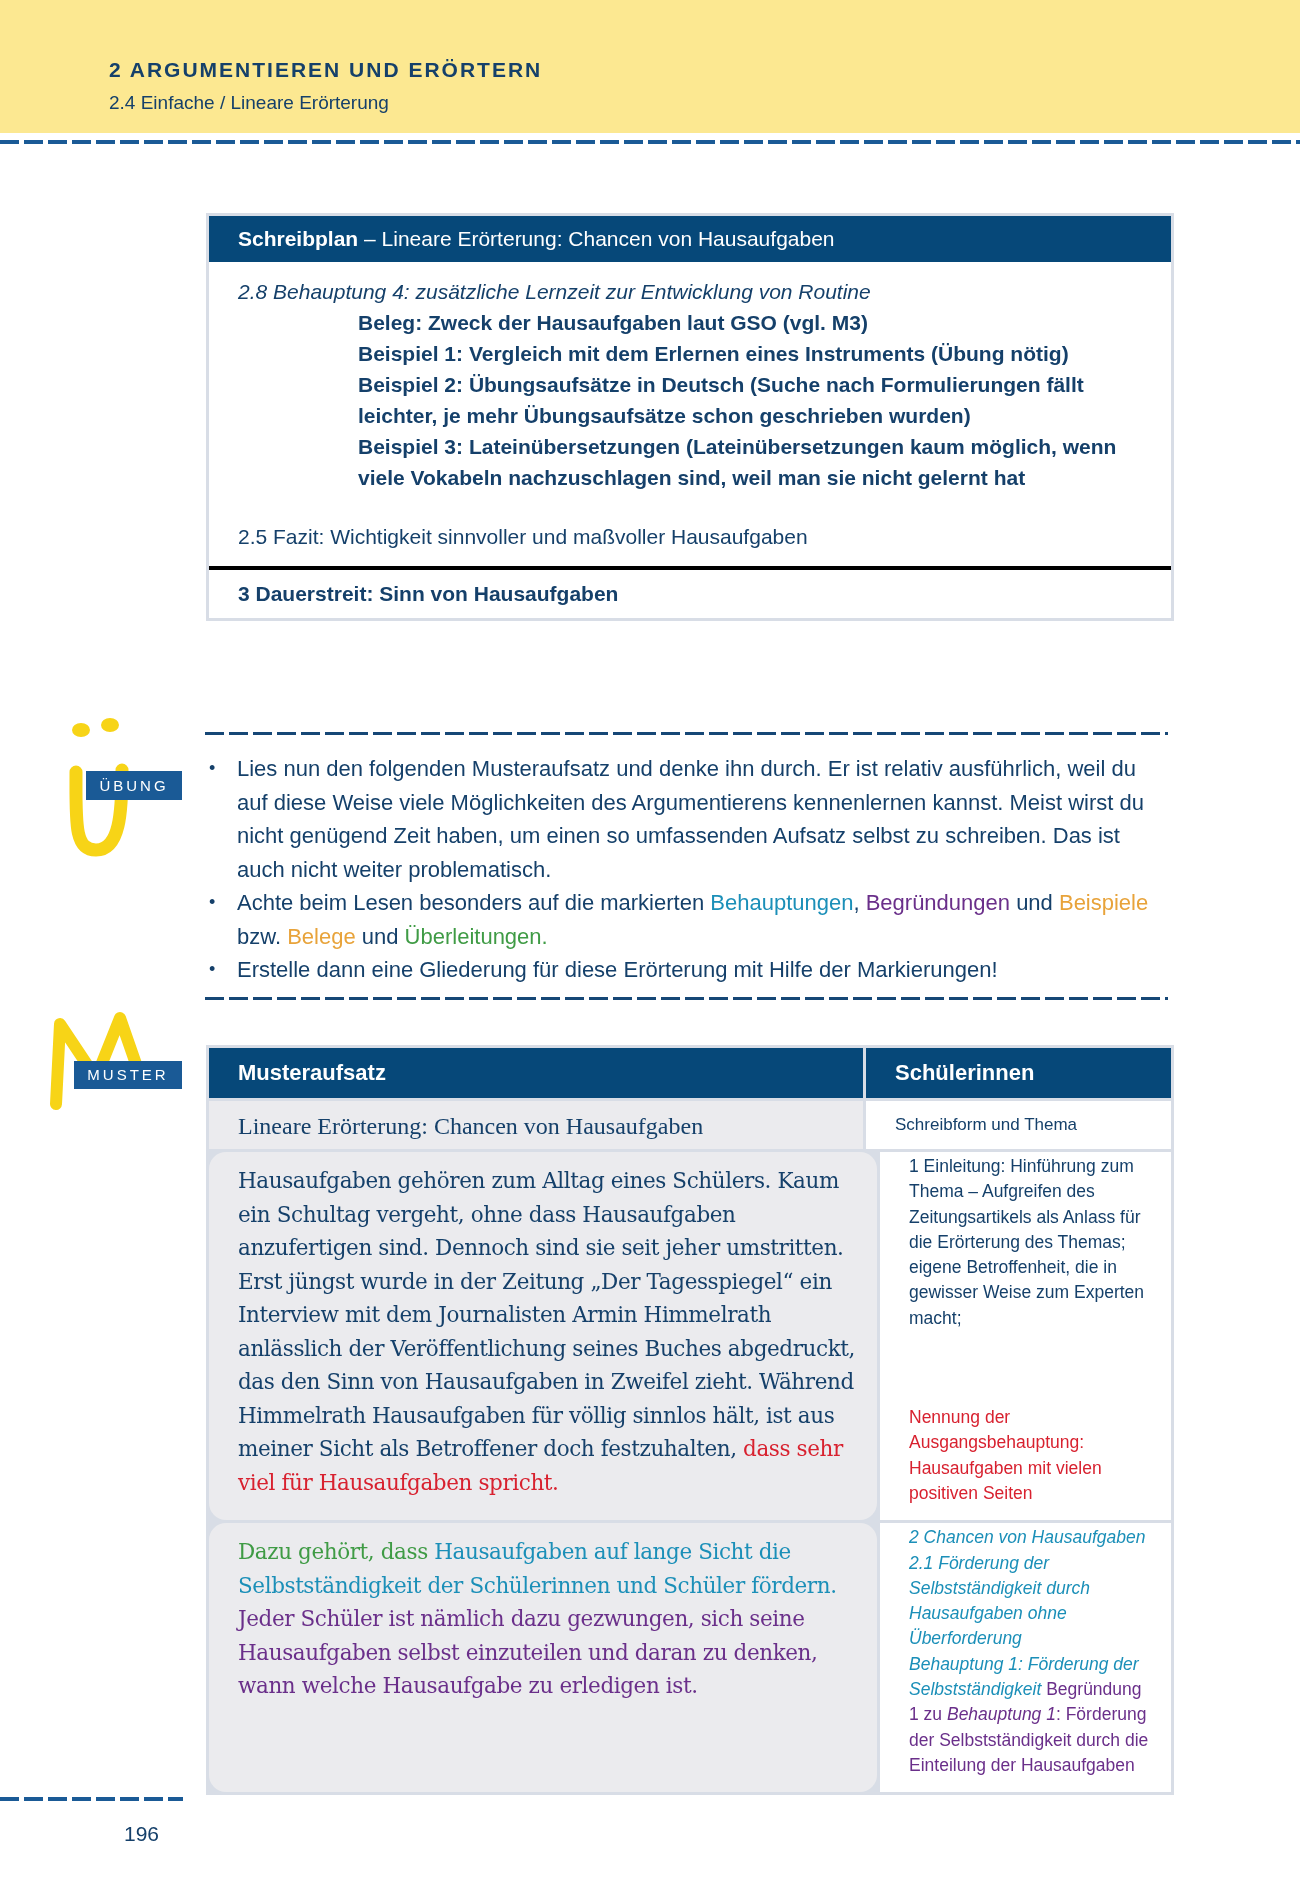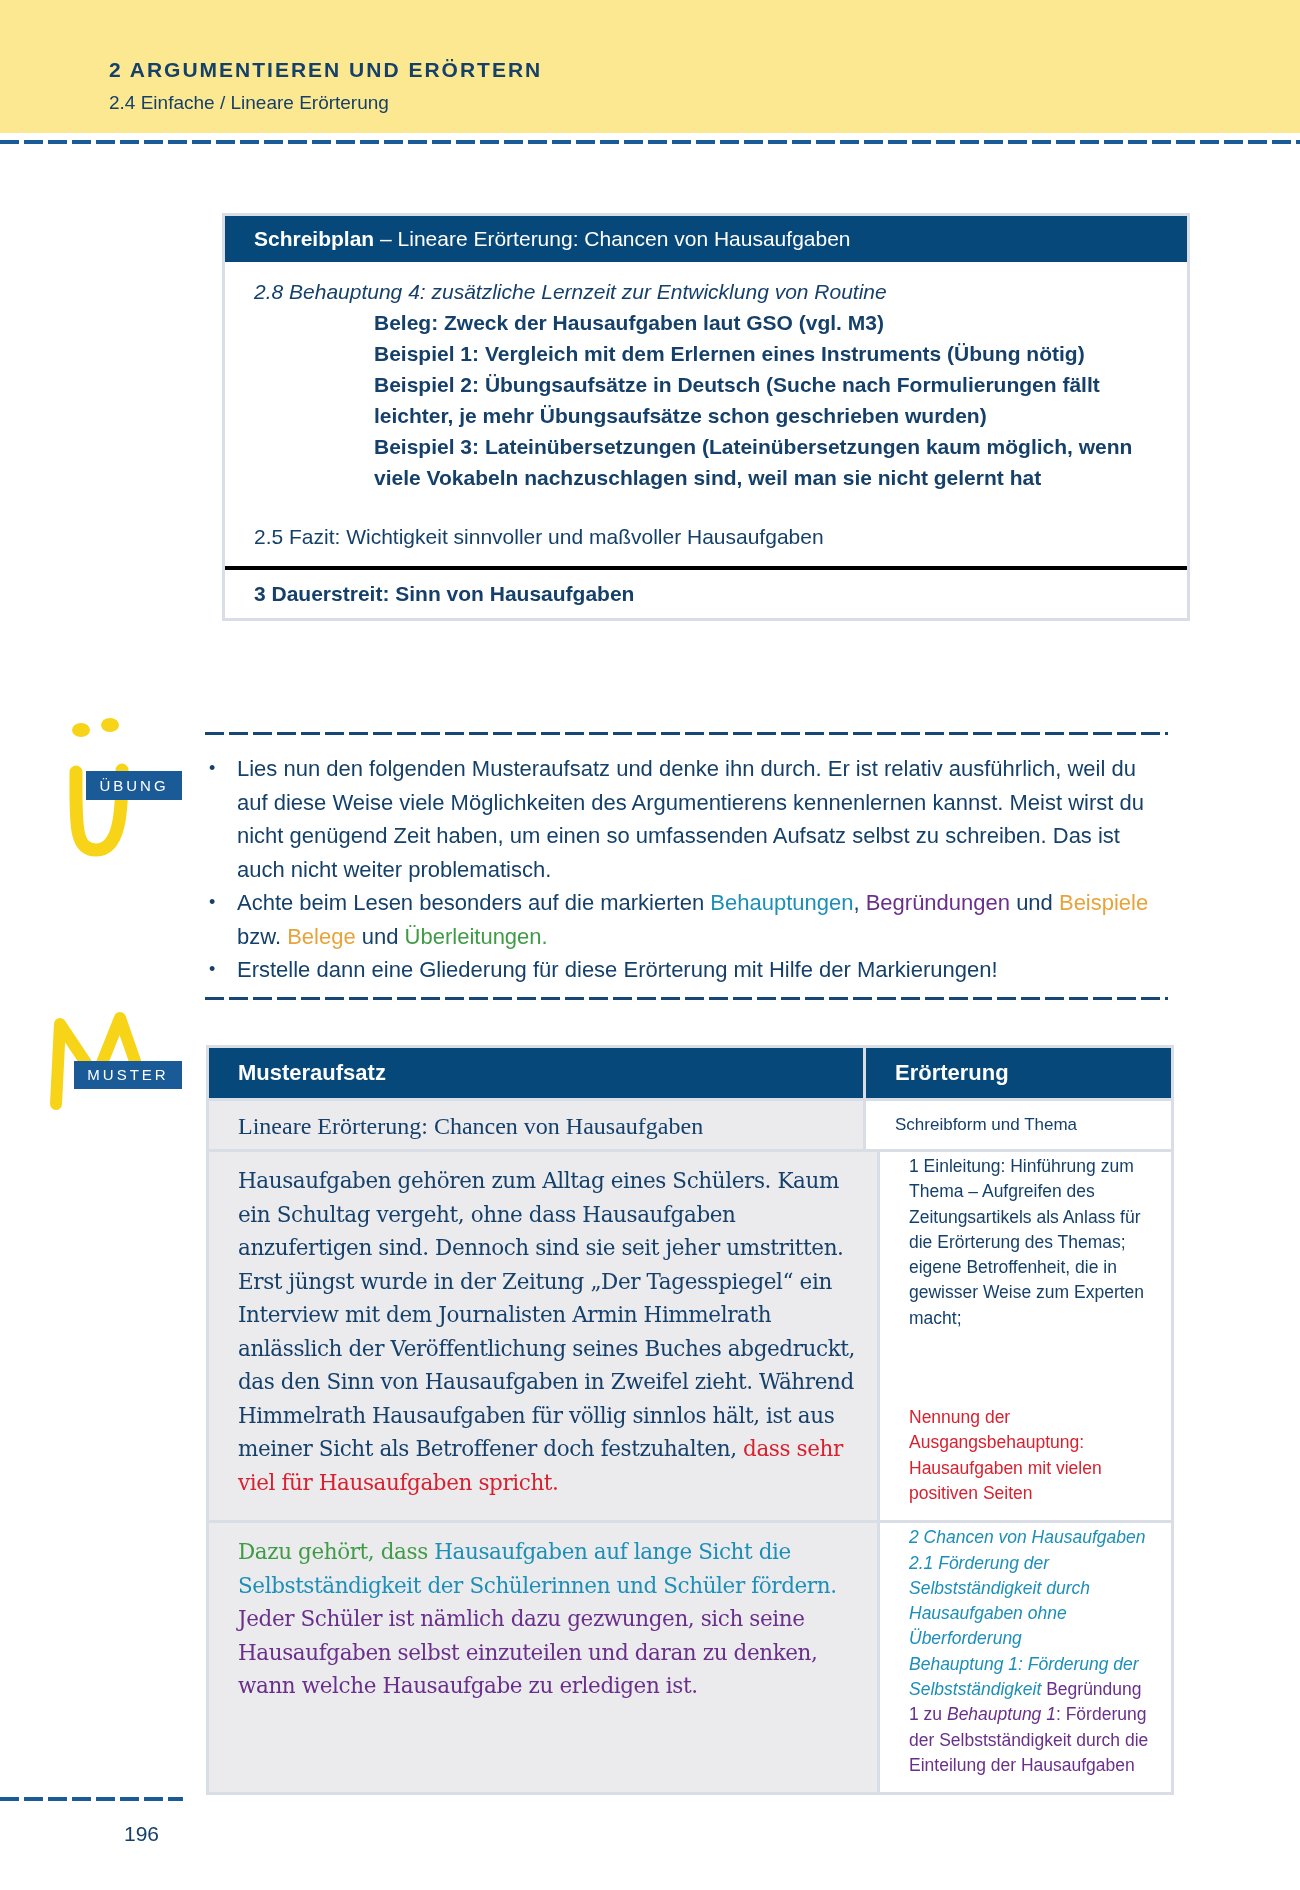--- a/index.html
+++ b/index.html
@@ -6,21 +6,21 @@
   body { width:1300px; height:1890px; background:#ffffff; position:relative; overflow:hidden;
          font-family:"Liberation Sans", sans-serif; color:#1b3f66; }
   .header { position:absolute; left:0; top:0; width:1300px; height:133px; background:#fce891; }
   .header .chapter { position:absolute; left:109px; top:58px; font-size:21px; font-weight:bold; letter-spacing:2px; color:#15406a; }
   .header .section { position:absolute; left:109px; top:92px; font-size:19px; color:#15406a; }
   .dash { position:absolute; height:4px;
           background-image:repeating-linear-gradient(90deg,#1a5a96 0 19px, transparent 19px 24px); }
   .dash.thin { height:3px; background-image:repeating-linear-gradient(90deg,#164776 0 19px, transparent 19px 24px); }
 
   
-  .plan { position:absolute; left:222px; top:213px; width:962px; border:3px solid #d8dde6; background:#fff; }
+  .plan { position:absolute; left:206px; top:213px; width:962px; border:3px solid #d8dde6; background:#fff; }
   .plan .head { background:#064879; color:#fff; font-size:21px; height:46px; line-height:46px; padding-left:29px; }
   .plan .head b { font-weight:bold; }
   .plan .body { padding:14px 0 14px 29px; font-size:21px; line-height:31px; color:#15406a; }
   .plan .i1 { padding-left:80px; }
   .plan .i2 { padding-left:120px; padding-right:24px;font-weight:bold; }
   .plan .it { font-style:italic; }
   .plan .gap { height:28px; }
   .plan .foot { border-top:4px solid #000000; font-size:21px; font-weight:bold; height:48px; line-height:48px; padding-left:29px; color:#15406a; }
 
   
@@ -32,21 +32,21 @@
 
   
   .mt { position:absolute; left:206px; top:1045px; width:962px; border:3px solid #d8dde6; background:#d8dde6; }
   .row { display:flex; }
   .cell-l { width:625px; margin-right:3px; }
   .cell-r { flex:1; }
   .row + .row { margin-top:3px; }
   .th { background:#064879; color:#fff; font-weight:bold; font-size:22px; height:50px; line-height:50px; padding-left:29px; }
   .row.title .cell-l { background:#ebebee; font-family:"Liberation Serif", serif; font-size:24px; height:48px; line-height:50px; padding-left:29px; color:#15406a; }
   .row.title .cell-r { background:#fff; font-size:17px; line-height:48px; padding-left:29px; color:#15406a; }
-  .essay { background:#ebebee; font-family:"DejaVu Serif", serif; font-size:21.5px; line-height:33.5px; padding:12px 14px 12px 29px; color:#15406a; letter-spacing:-0.4px; }
+  .essay { background:#ebebee; font-family:"DejaVu Serif", serif; font-size:21.5px; line-height:33.5px; padding:12px 14px 12px 29px; color:#15406a; letter-spacing:-0.4px;border-radius:17px; }
   .note { background:#fff; font-size:17.5px; line-height:25.3px; padding:2px 16px 14px 29px; color:#15406a; }
   .note .it { font-style:italic; }
   .deco-u, .deco-m { position:absolute; }
   .pagenum { position:absolute; left:124px; top:1822px; font-size:21px; color:#15406a; }
 </style>
 </head>
 <body>
 
 <div class="header">
   <div class="chapter">2 ARGUMENTIEREN UND ERÖRTERN</div>
@@ -85,21 +85,21 @@
 <div class="dash thin" style="left:205px; top:997px; width:963px;"></div>
 
 <svg class="deco-m" style="left:48px; top:1000px;" width="100" height="110" viewBox="0 0 100 110">
   <path d="M8 104 L 12 24 L 48 78 L 72 18 L 88 64" stroke="#f7d417" stroke-width="12" fill="none" stroke-linecap="round" stroke-linejoin="round"></path>
 </svg>
 <div class="badge" style="left:74px; top:1061px; width:108px; height:28px; line-height:28px;">MUSTER</div>
 
 <div class="mt">
   <div class="row">
     <div class="cell-l th">Musteraufsatz</div>
-    <div class="cell-r th">Erörterung</div>
+    <div class="cell-r th">Schülerinnen</div>
   </div>
   <div class="row title">
     <div class="cell-l">Lineare Erörterung: Chancen von Hausaufgaben</div>
     <div class="cell-r">Schreibform und Thema</div>
   </div>
   <div class="row">
     <div class="cell-l essay"><span>Hausaufgaben gehören zum Alltag eines Schülers. Kaum ein Schultag vergeht, ohne dass Hausaufgaben anzufertigen sind. Dennoch sind sie seit jeher umstritten. Erst jüngst wurde in der Zeitung „Der Tagesspiegel“ ein Interview mit dem Journalisten Armin Himmelrath anlässlich der Veröffentlichung seines Buches abgedruckt, das den Sinn von Hausaufgaben in Zweifel zieht. Während Himmelrath Hausaufgaben für völlig sinnlos hält, ist aus meiner Sicht als Betroffener doch festzuhalten, </span><span class="c-red">dass sehr viel für Hausaufgaben spricht.</span></div>
     <div class="cell-r note">
       <div>1 Einleitung: Hinführung zum Thema – Aufgreifen des Zeitungsartikels als Anlass für die Erörterung des Themas; eigene Betroffenheit, die in gewisser Weise zum Experten macht;</div>
       <div style="height:74px"></div>

